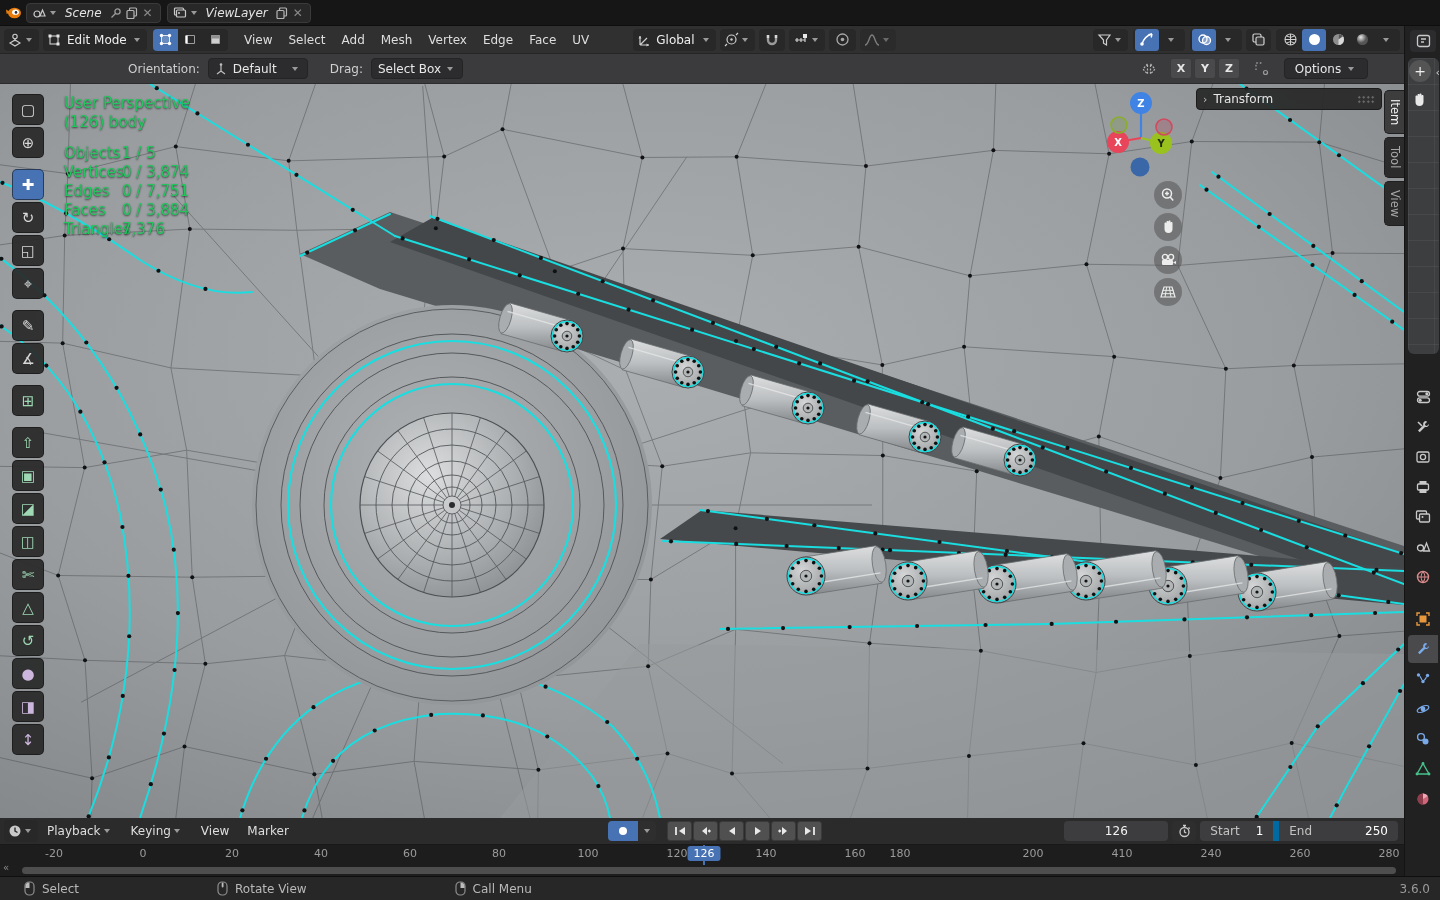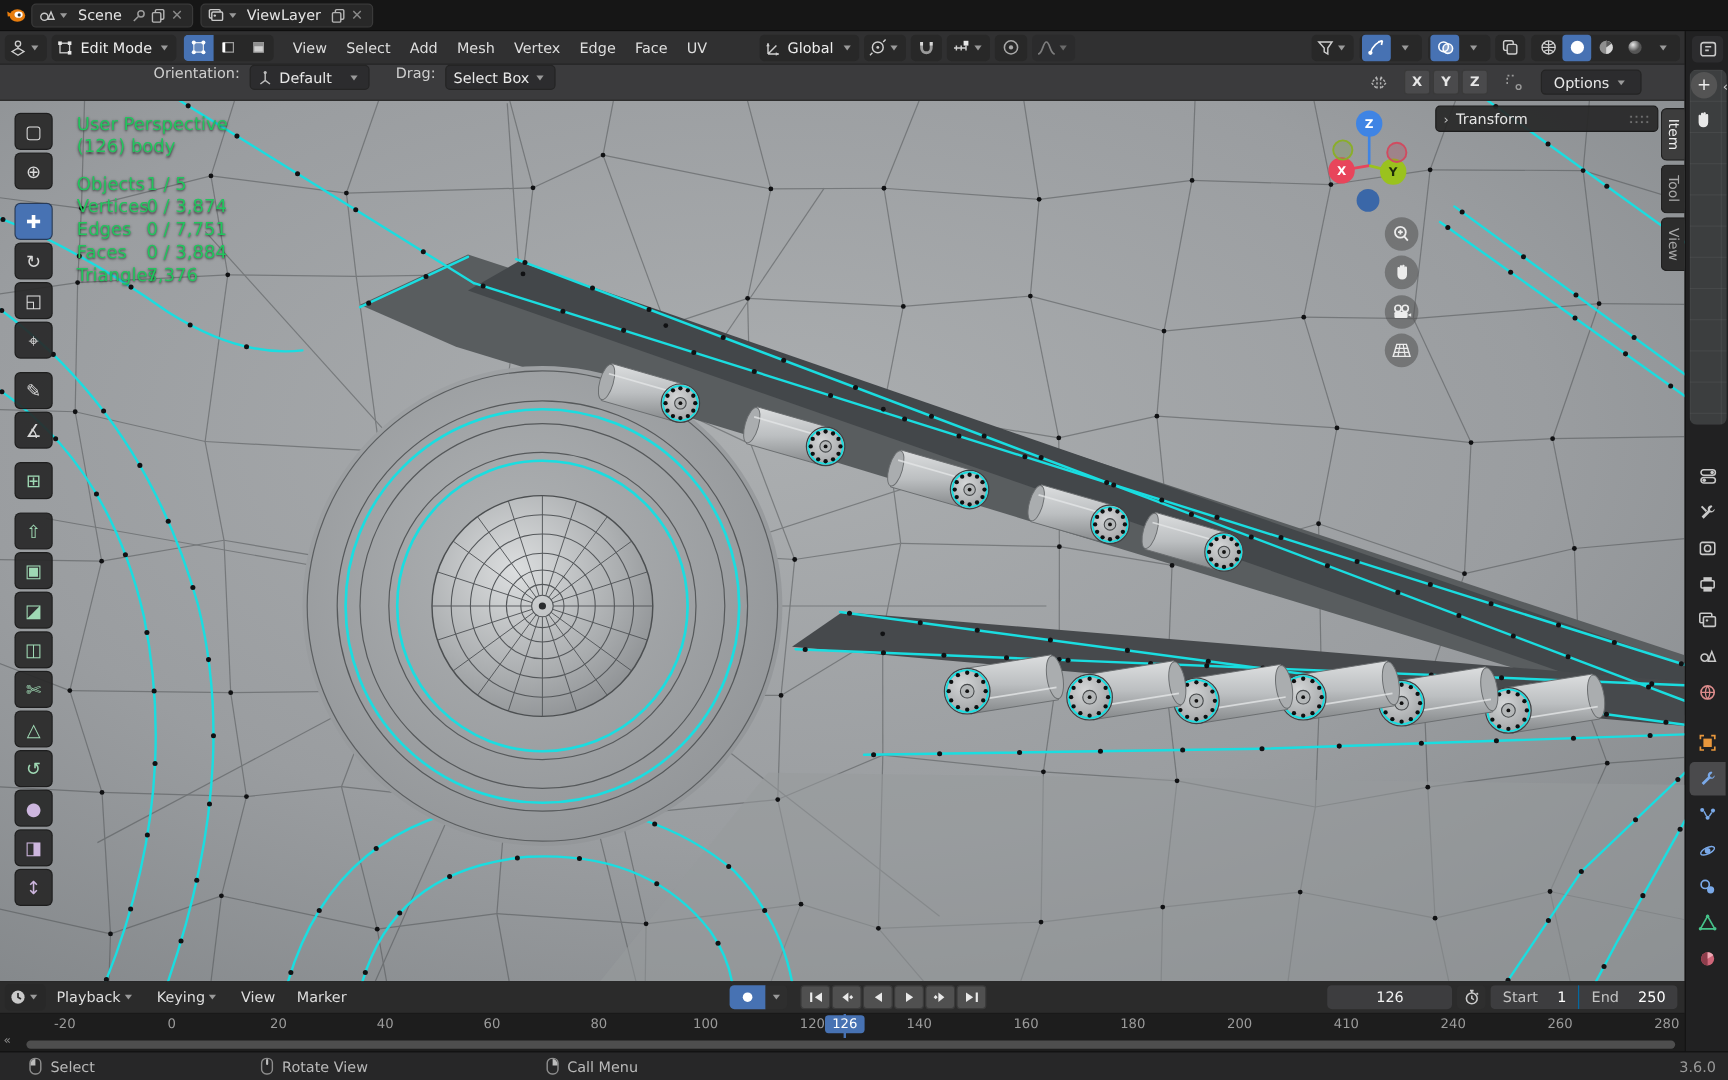--- a/index.html
+++ b/index.html
@@ -6,40 +6,40 @@
   *{box-sizing:border-box;font-family:"DejaVu Sans","Liberation Sans",sans-serif;-webkit-user-select:none;user-select:none;}
   .app{position:relative;width:1440px;height:900px;overflow:hidden;background:#1b1b1b;color:#d0d0d0;font-size:12px;}
 
   
   .topbar{position:absolute;left:0;top:0;width:1440px;height:26px;background:#161616;display:flex;align-items:center;border-bottom:1px solid #0e0e0e;}
   .logo{width:26px;display:flex;justify-content:center;align-items:center;}
   .menu-item{padding:0 9px;height:26px;line-height:26px;color:#d6d6d6;cursor:default;}
   .ws-tabs{display:flex;flex:1;overflow:hidden;margin-left:14px;height:26px;align-items:center;}
   .ws-tab{padding:3px 10px;margin:0 1px;border-radius:4px;color:#aeaeae;white-space:nowrap;}
   .ws-tab.active{background:#3d3d3d;color:#f0f0f0;}
-  .id-block{display:flex;align-items:center;background:#282828;border:1px solid #3a3a3a;border-radius:4px;height:20px;margin-right:6px;padding:0 4px;}
+  .id-block{display:flex;align-items:center;background:#282828;border:1px solid #3a3a3a;border-radius:4px;height:20px;margin-right:6px;padding:0 4px;font-style:italic;}
   .id-block .val{color:#e4e4e4;padding:0 6px;white-space:nowrap;}
   .mini-ic{display:flex;align-items:center;justify-content:center;width:16px;height:16px;color:#9a9a9a;}
   .chev{width:0;height:0;border-left:3.5px solid transparent;border-right:3.5px solid transparent;border-top:4px solid #9a9a9a;margin:0 3px;display:inline-block;}
 
   
   .vp-header{position:absolute;left:0;top:26px;width:1404px;height:28px;background:#303031;display:flex;align-items:center;border-bottom:1px solid #252525;z-index:30;}
   .hdr-btn{display:flex;align-items:center;background:#282828;border-radius:4px;height:22px;padding:0 4px;margin-left:4px;}
   .hdr-menus{display:flex;margin-left:8px;}
   .hdr-menu{padding:0 8px;line-height:28px;color:#dedede;}
   .selmode{display:flex;margin-left:6px;background:#282828;border-radius:4px;overflow:hidden;}
   .selmode .sm{width:25px;height:22px;display:flex;align-items:center;justify-content:center;}
   .selmode .sm.active{background:#4772b3;}
   .hdr-right{margin-left:auto;display:flex;align-items:center;margin-right:4px;}
   .tgl{display:flex;align-items:center;background:#282828;border-radius:4px;height:22px;margin-left:5px;padding:0 2px;}
   .tgl .seg{width:24px;height:22px;display:flex;align-items:center;justify-content:center;border-radius:3px;}
   .tgl .seg.on{background:#4772b3;}
 
   
-  .tool-settings{position:absolute;left:0;top:54px;width:1404px;height:30px;background:#3b3b3d;display:flex;border-bottom:1px solid #2c2c2c;z-index:30;}
+  .tool-settings{position:absolute;left:0;top:54px;width:1404px;height:30px;background:#3b3b3d;display:flex;align-items:center;border-bottom:1px solid #2c2c2c;z-index:30;}
   .ts-label{color:#cfcfcf;margin-left:18px;}
   .ts-field{display:flex;align-items:center;background:#2c2c2e;border:1px solid #242424;border-radius:4px;height:21px;padding:0 6px;margin-left:8px;color:#e8e8e8;}
   .axis-group{display:flex;margin-left:8px;}
   .axis-btn{width:22px;height:21px;background:#4a4a4c;border:1px solid #3a3a3a;color:#e6e6e6;display:flex;align-items:center;justify-content:center;margin-left:2px;border-radius:3px;font-weight:bold;font-size:11px;}
   .ts-right{margin-left:auto;display:flex;align-items:center;margin-right:36px;}
 
   
   .viewport{position:absolute;left:0;top:84px;width:1404px;height:734px;overflow:hidden;}
   .viewport svg.decor{position:absolute;left:0;top:0;}
   .stats{position:absolute;left:64px;top:10px;color:#22c55e;text-shadow:0 1px 2px rgba(20,20,20,.75);font-size:15px;line-height:19px;z-index:5;}
@@ -81,21 +81,21 @@
   .tl-center{position:absolute;left:608px;top:3px;display:flex;align-items:center;}
   .rec-btn{width:30px;height:20px;background:#4772b3;border-radius:4px 0 0 4px;display:flex;align-items:center;justify-content:center;}
   .rec-dd{width:18px;height:20px;background:#2e2e2e;border-radius:0 4px 4px 0;display:flex;align-items:center;justify-content:center;margin-right:10px;}
   .transport{display:flex;}
   .tr-btn{width:25px;height:20px;background:#505050;border:1px solid #3a3a3a;margin-left:1px;display:flex;align-items:center;justify-content:center;border-radius:3px;}
   .tl-right{margin-left:auto;display:flex;align-items:center;margin-right:6px;}
   .frame-field{width:104px;height:20px;background:#3d3d3f;border-radius:4px;color:#f2f2f2;display:flex;align-items:center;justify-content:center;}
   .sw-btn{width:24px;height:20px;display:flex;align-items:center;justify-content:center;background:#2e2e2e;border-radius:4px;margin:0 4px;}
   .range-wrap{display:flex;height:20px;border-radius:4px;overflow:hidden;}
   .range-seg{display:flex;align-items:center;background:#3d3d3f;padding:0 10px;}
-  .range-seg+.range-seg{border-left:1px solid #0369a1;}
+  .range-seg+.range-seg{border-left:6px solid #0369a1;gap:37px;}
   .range-seg .rl{color:#c3c3c3;margin-right:16px;}
   .range-seg .rv{color:#fff;}
   .tl-ruler{position:relative;height:20px;background:#1d1d1d;overflow:hidden;}
   .tick-label{position:absolute;top:2px;transform:translateX(-50%);color:#9b9b9b;font-size:11px;}
   .cf-badge{position:absolute;top:1px;transform:translateX(-50%);background:#4772b3;color:#fff;font-size:11px;padding:1px 6px;border-radius:3px;z-index:2;}
   .playhead{position:absolute;top:0;width:2px;height:20px;background:#4772b3;}
   .tl-scroll{position:relative;height:11px;background:#1d1d1d;}
   .scroll-handle{position:absolute;left:22px;right:8px;top:2px;height:7px;background:#4e4e4e;border-radius:4px;}
   .tl-expand{position:absolute;left:3px;top:-3px;color:#8b8b8b;font-size:10px;}
 
@@ -1594,21 +1594,21 @@
     <span class="tick-label" style="left: 54px;">-20</span>
         <span class="tick-label" style="left: 143px;">0</span>
         <span class="tick-label" style="left: 232px;">20</span>
         <span class="tick-label" style="left: 321px;">40</span>
         <span class="tick-label" style="left: 410px;">60</span>
         <span class="tick-label" style="left: 499px;">80</span>
         <span class="tick-label" style="left: 588px;">100</span>
         <span class="tick-label" style="left: 677px;">120</span>
         <span class="tick-label" style="left: 766px;">140</span>
         <span class="tick-label" style="left: 855px;">160</span>
-        <span class="tick-label" style="left: 944px;">180</span>
+        <span class="tick-label" style="left: 900px;">180</span>
         <span class="tick-label" style="left: 1033px;">200</span>
         <span class="tick-label" style="left: 1122px;">410</span>
         <span class="tick-label" style="left: 1211px;">240</span>
         <span class="tick-label" style="left: 1300px;">260</span>
         <span class="tick-label" style="left: 1389px;">280</span>
       </div>
     <div class="tl-scroll">
       <span class="tl-expand">«</span>
       <div class="scroll-handle"></div>
     </div>

